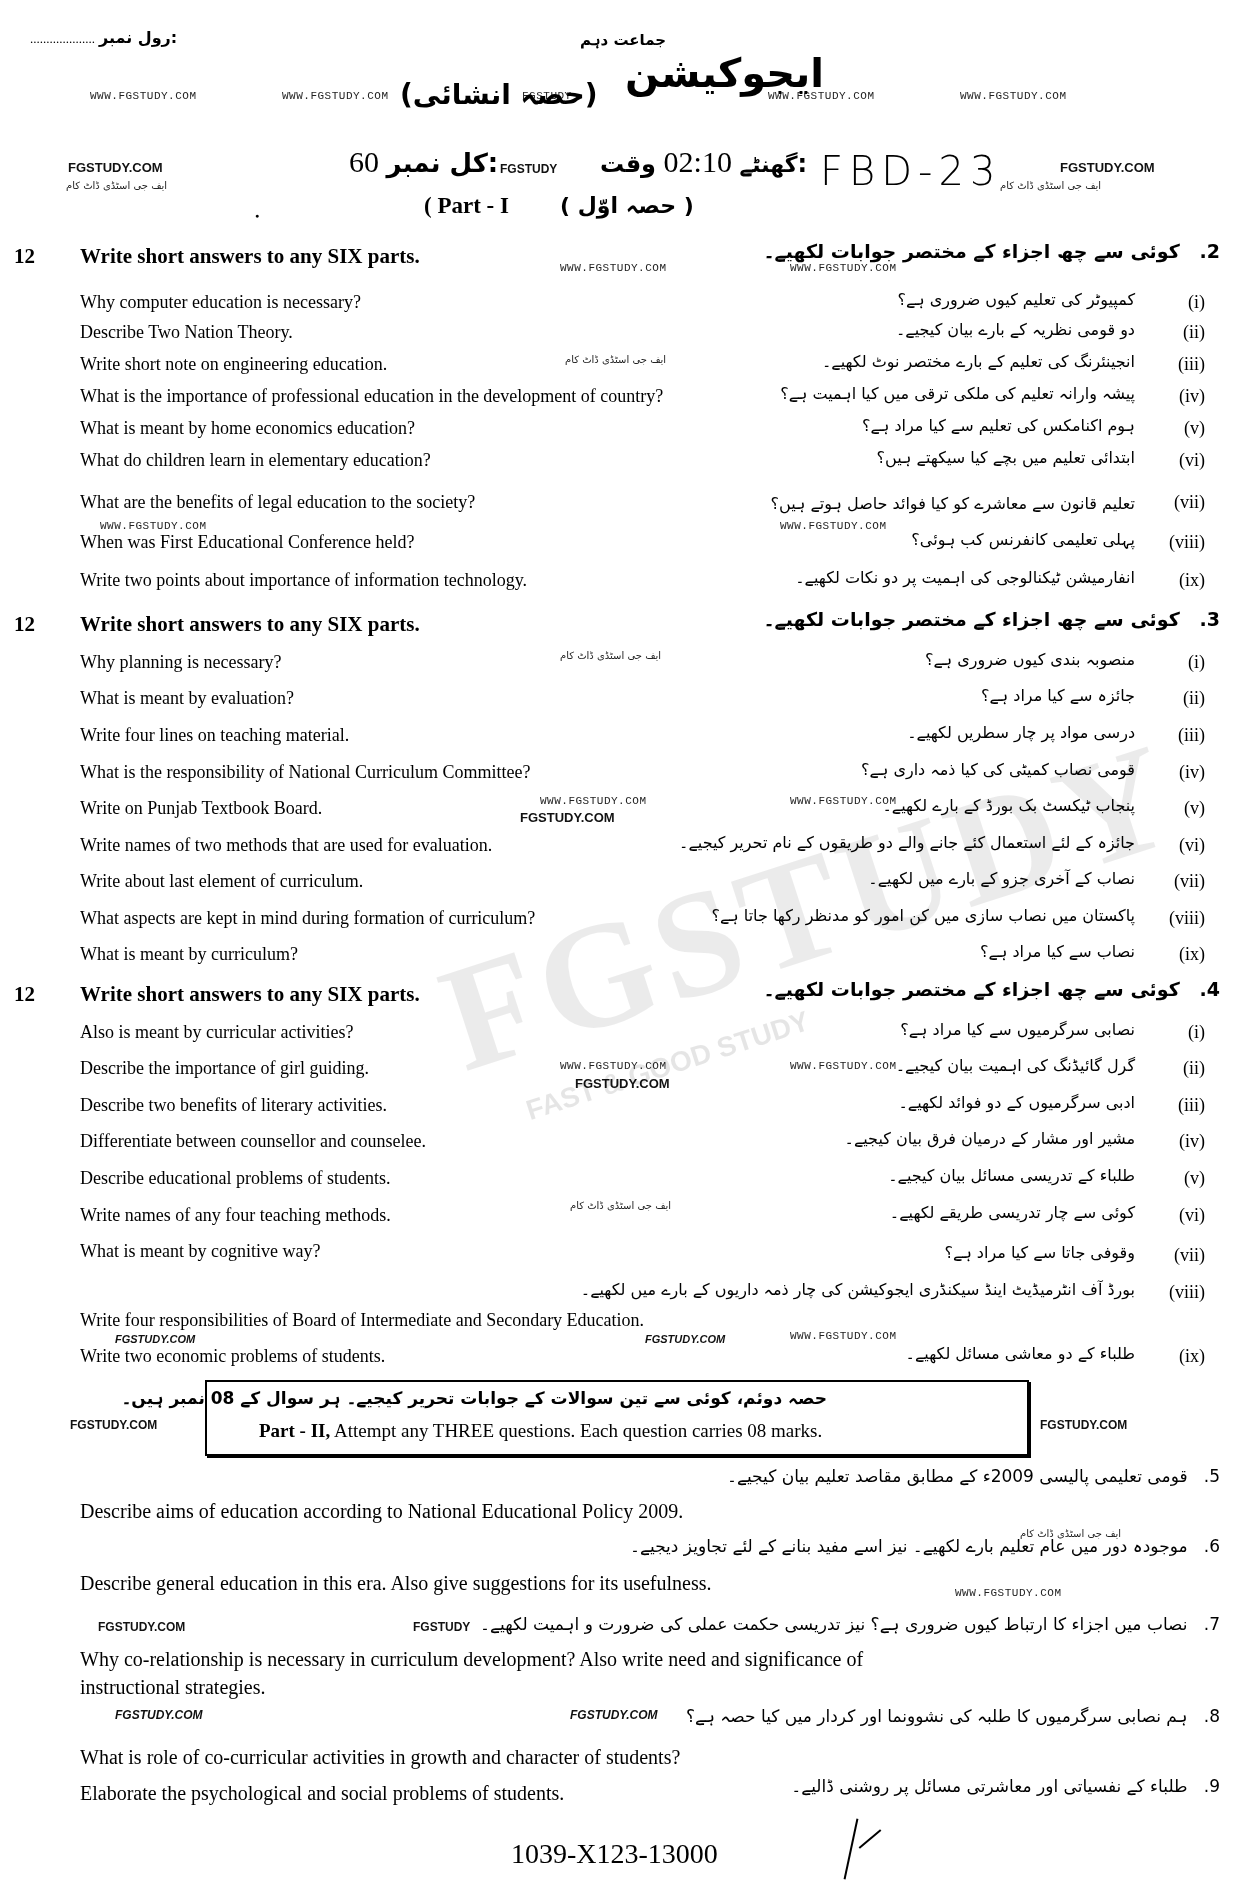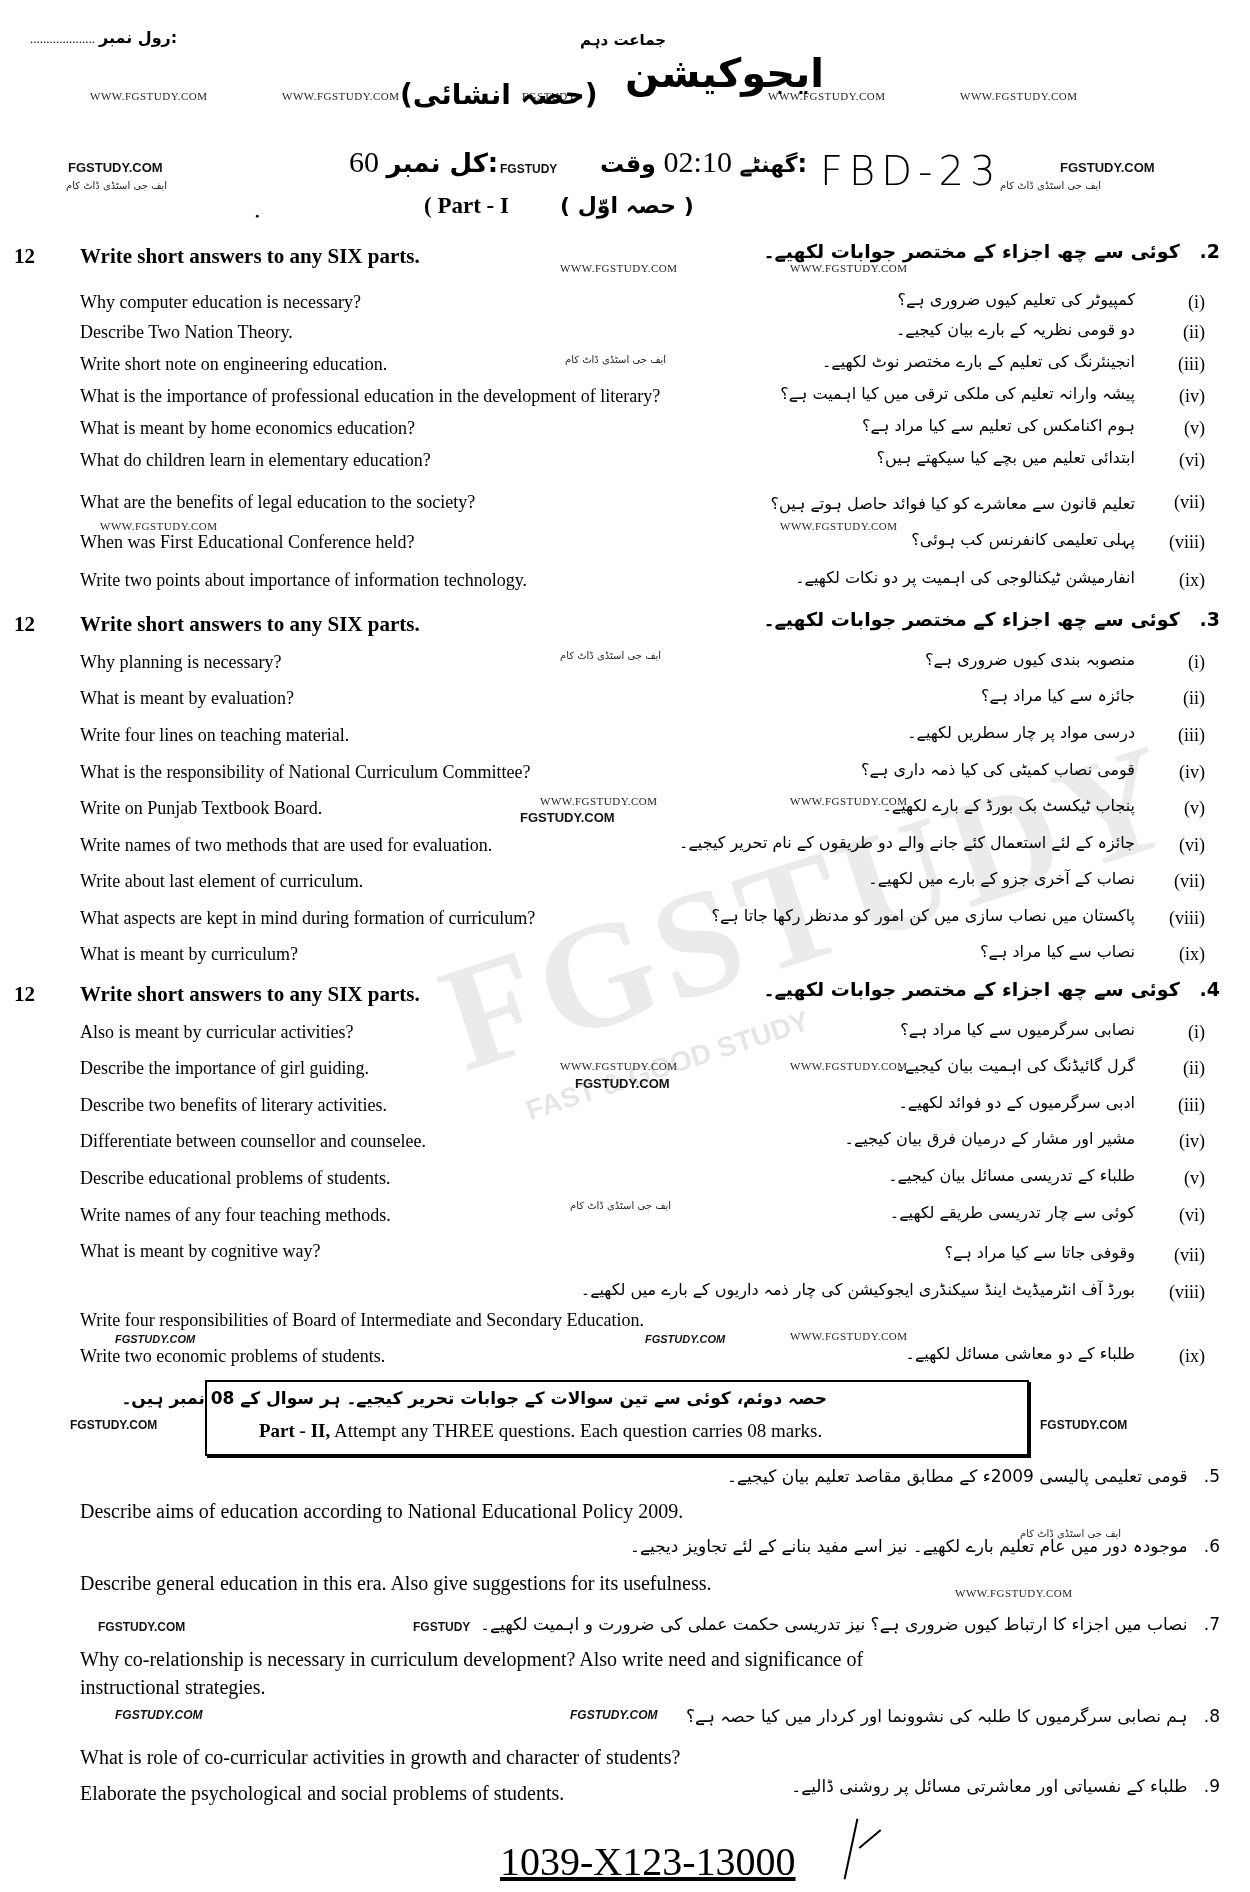--- a/index.html
+++ b/index.html
@@ -1,19 +1,19 @@
 <!DOCTYPE html>
 <html><head>
 <meta charset="utf-8">
 <style>
   html, body { margin: 0; padding: 0; background: #ffffff; }
   body { width: 1250px; height: 1892px; position: relative; overflow: hidden; color: #000; font-family: "Liberation Serif", "DejaVu Serif", serif; }
   .abs { position: absolute; white-space: nowrap; }
   .ur { direction: rtl; font-family: "DejaVu Sans", sans-serif; }
-  .wm { font-family: Liberation Serif, serif; font-size: 11px; color: #222; letter-spacing: 0.5px; }
+  .wm { font-family: Liberation Mono, monospace; font-size: 11px; color: #222; letter-spacing: 0.5px; }
   .wmb { font-family: "Liberation Sans", sans-serif; font-size: 13px; font-weight: bold; color: #111; }
   .wmi { font-family: "Liberation Sans", sans-serif; font-size: 13px; font-weight: bold; font-style: italic; color: #111; }
   .wmur { font-family: "DejaVu Sans", sans-serif; font-size: 10px; direction: rtl; color: #222; }
   .marks { font-size: 21px; font-weight: bold; left: 14px; }
   .sec-head { font-size: 21px; font-weight: bold; left: 80px; }
   .q { font-size: 18px; left: 80px; }
   .ur-head { font-size: 19px; font-weight: bold; right: 30px; }
   .roman { font-size: 18px; right: 45px; text-align: right; width: 60px; }
   .ur-text { right: 115px; font-size: 16px; }
   .p2-q { font-size: 20px; left: 80px; }
@@ -69,21 +69,21 @@
   <div class="abs sec-head" style="top:244px;">Write short answers to any SIX parts.</div>
   <div class="abs wm" style="left:560px; top:262px;">WWW.FGSTUDY.COM</div>
   <div class="abs wm" style="left:790px; top:262px;">WWW.FGSTUDY.COM</div>
   <div class="abs ur ur-head" style="top:240px;">
     <span>2</span>.&nbsp;&nbsp;&nbsp;<span>کوئی سے چھ اجزاء کے مختصر جوابات لکھیے۔</span>
   </div>
 
   <div class="abs q" style="top:292px;">Why computer education is necessary?</div>
   <div class="abs q" style="top:322px;">Describe Two Nation Theory.</div>
   <div class="abs q" style="top:354px;">Write short note on engineering education.</div>
-  <div class="abs q" style="top:386px;">What is the importance of professional education in the development of literary?</div>
+  <div class="abs q" style="top:386px;">What is the importance of professional education in the development of country?</div>
   <div class="abs q" style="top:418px;">What is meant by home economics education?</div>
   <div class="abs q" style="top:450px;">What do children learn in elementary education?</div>
   <div class="abs q" style="top:492px;">What are the benefits of legal education to the society?</div>
   <div class="abs q" style="top:532px;">When was First Educational Conference held?</div>
   <div class="abs q" style="top:570px;">Write two points about importance of information technology.</div>
   <div class="abs wmur" style="left:565px; top:354px;">ایف جی اسٹڈی ڈاٹ کام</div>
   <div class="abs wm" style="left:100px; top:520px;">WWW.FGSTUDY.COM</div>
   <div class="abs wm" style="left:780px; top:520px;">WWW.FGSTUDY.COM</div>
 
   <div class="abs roman" style="top:292px;">(i)</div>
@@ -231,15 +231,15 @@
     <span>8</span>.&nbsp;&nbsp;&nbsp;<span>ہم نصابی سرگرمیوں کا طلبہ کی نشوونما اور کردار میں کیا حصہ ہے؟</span>
   </div>
   <div class="abs p2-q" style="top:1746px;">What is role of co-curricular activities in growth and character of students?</div>
 
   <div class="abs ur p2-ur" style="top:1776px;">
     <span>9</span>.&nbsp;&nbsp;&nbsp;<span>طلباء کے نفسیاتی اور معاشرتی مسائل پر روشنی ڈالیے۔</span>
   </div>
   <div class="abs p2-q" style="top:1782px;">Elaborate the psychological and social problems of students.</div>
 </div>
 
-<div class="abs" style="left:500px; top:1838px; font-size:40px;text-decoration:underline;">1039-X123-13000</div>
+<div class="abs" style="left:511px; top:1838px; font-size:28px;">1039-X123-13000</div>
 <div class="abs" style="left:850px; top:1818px; width:2px; height:62px; background:#000; transform:rotate(12deg);"></div>
 <div class="abs" style="left:856px; top:1838px; width:28px; height:2px; background:#000; transform:rotate(-40deg);"></div>
 
 </body></html>

